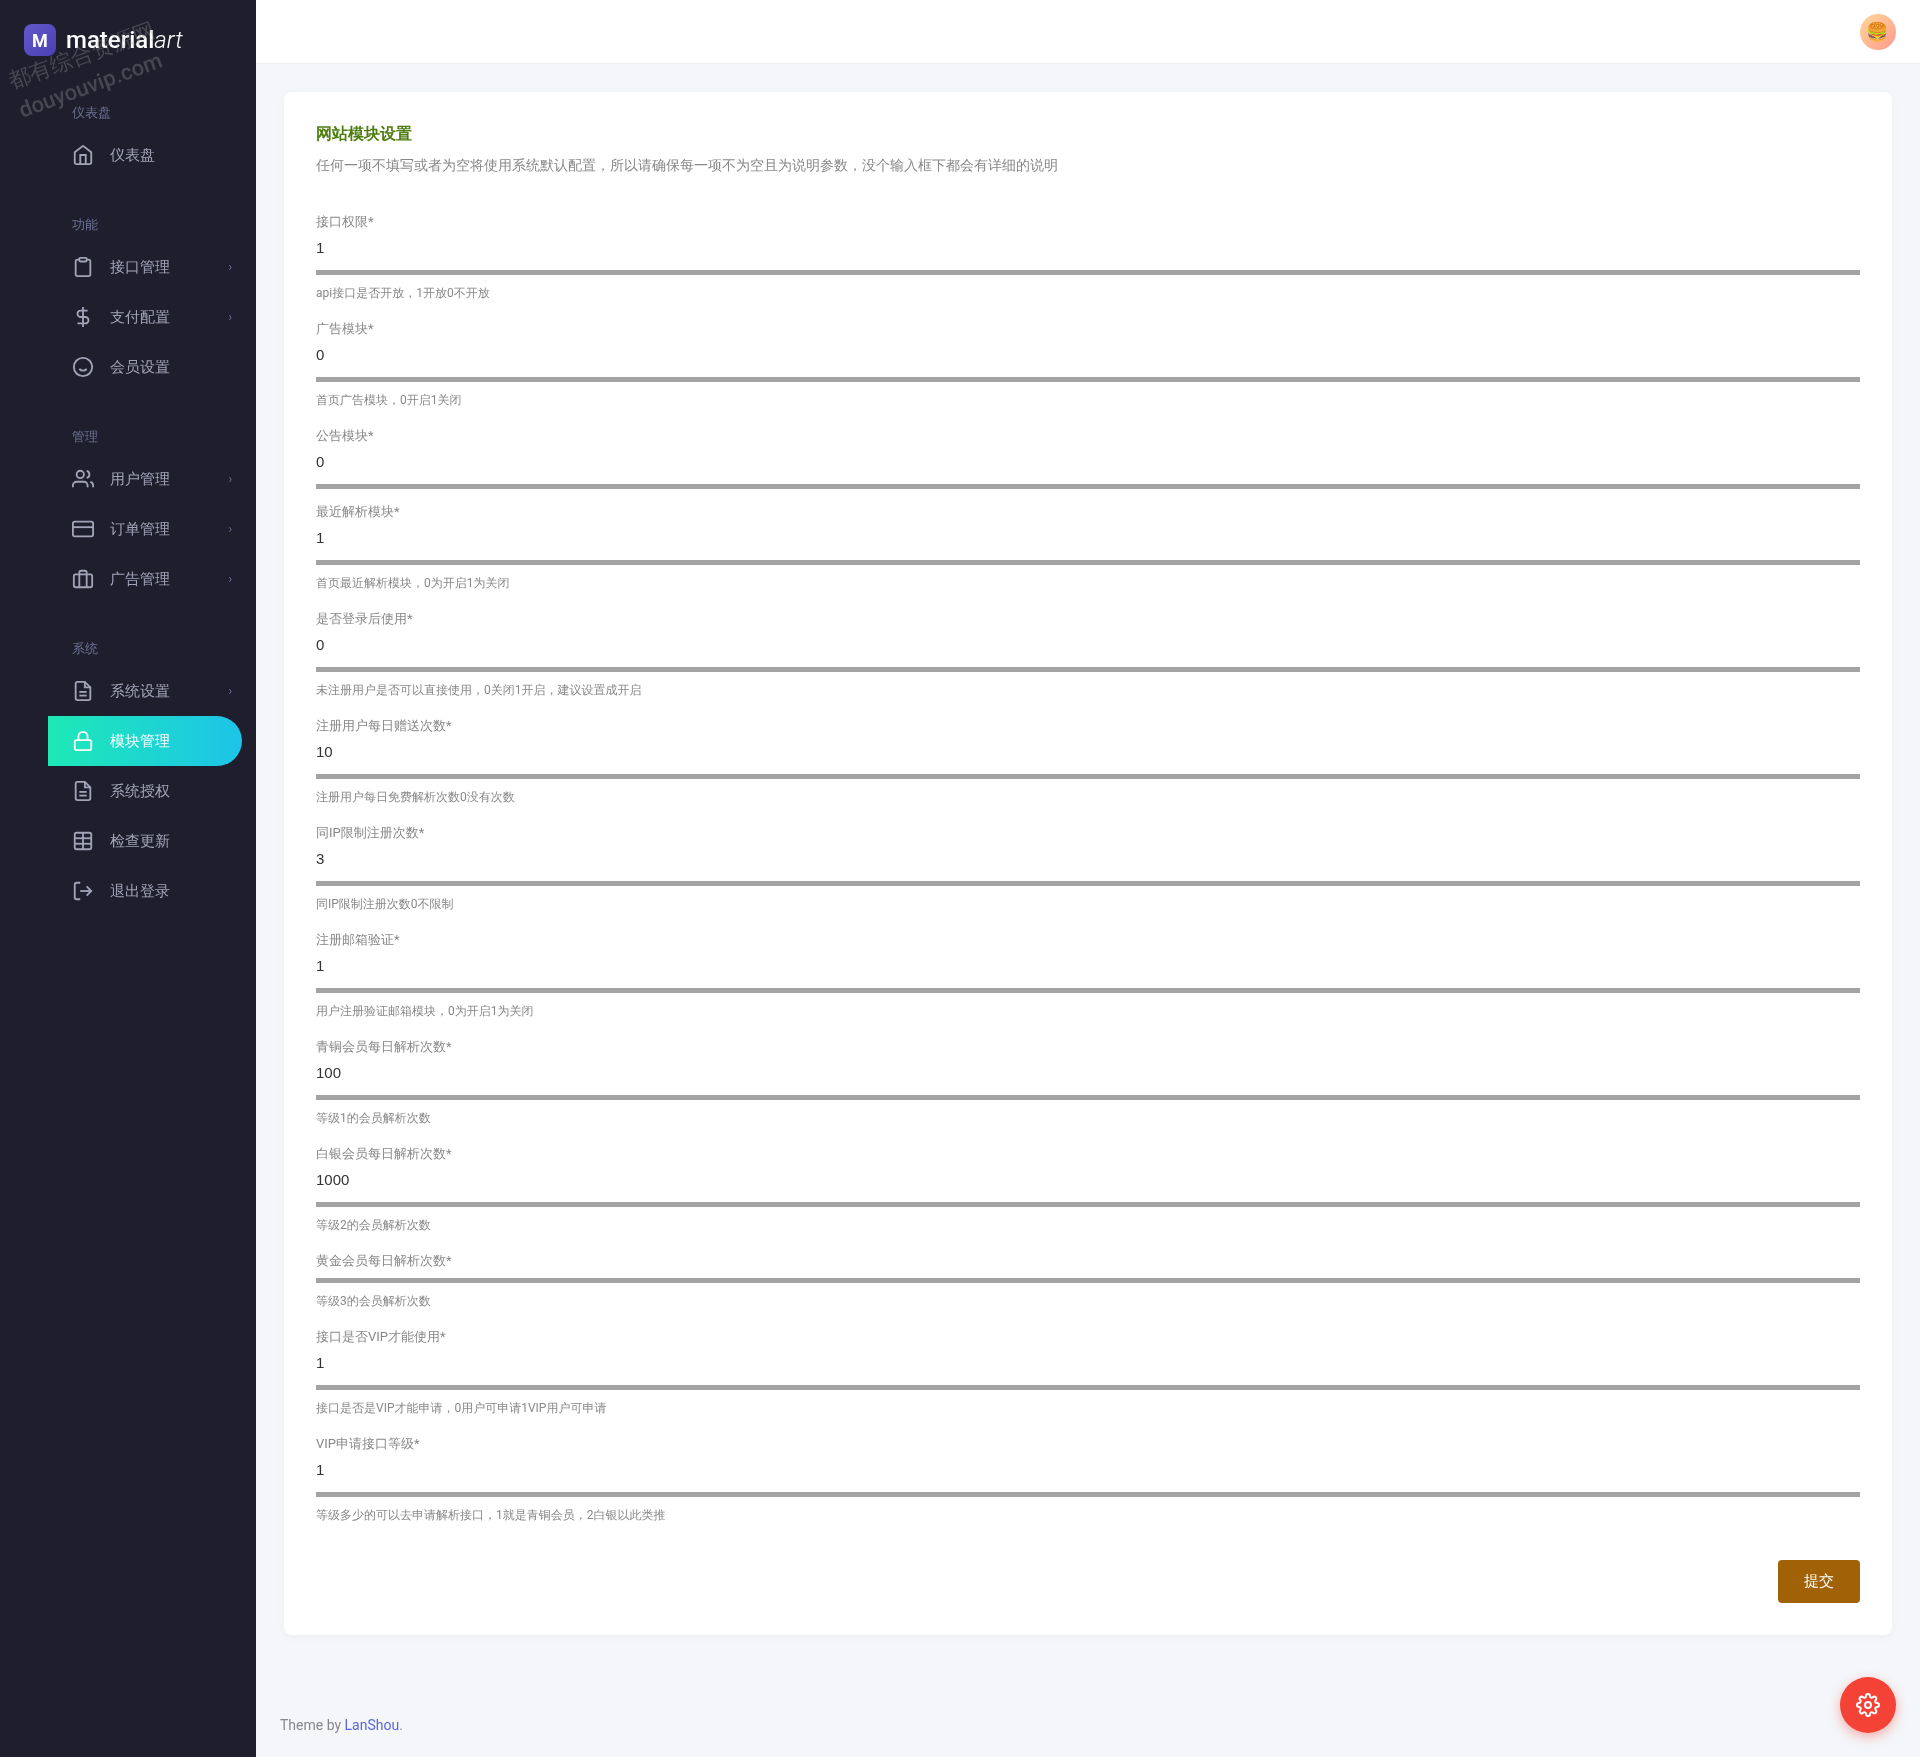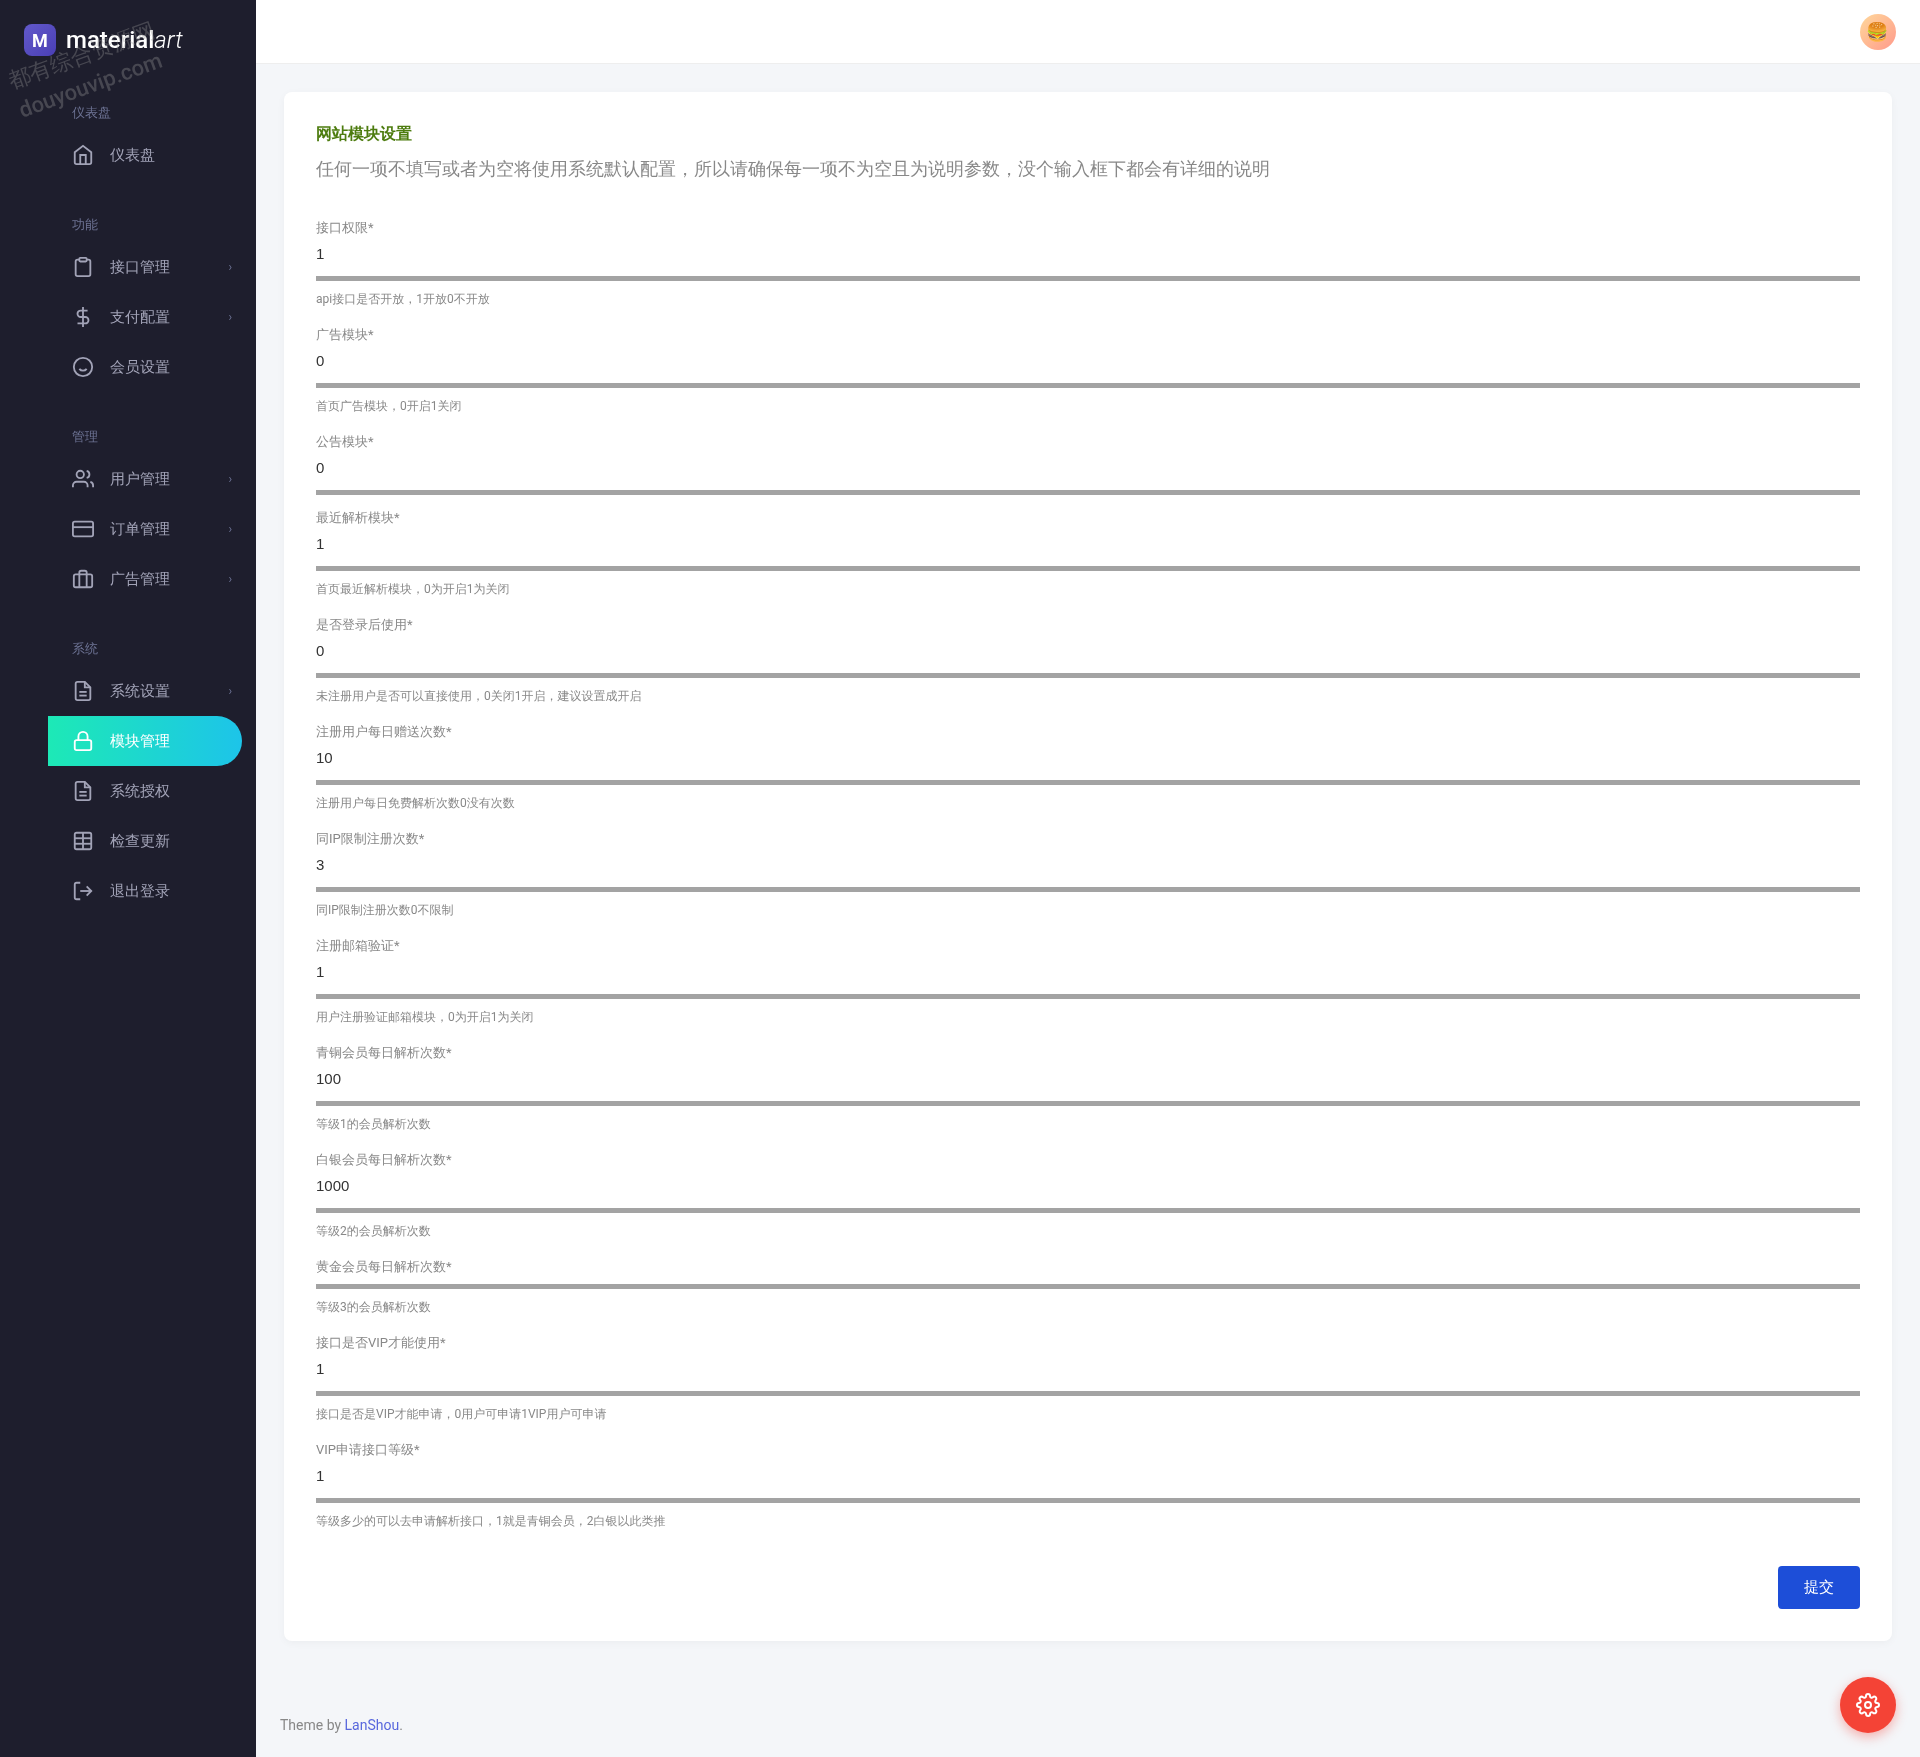--- a/index.html
+++ b/index.html
@@ -22,29 +22,29 @@
     .sidebar-item .chevron { margin-left: auto; font-size: 12px; color: #6c7293; }
     
     
     .main { flex: 1; display: flex; flex-direction: column; }
     .topbar { height: 64px; background: #fff; display: flex; align-items: center; justify-content: flex-end; padding: 0 24px; border-bottom: 1px solid #eee; }
     .avatar { width: 36px; height: 36px; border-radius: 50%; background: linear-gradient(135deg, #ffd89b, #ff9a8b); display: flex; align-items: center; justify-content: center; font-size: 18px; }
     
     .content { flex: 1; padding: 28px; }
     .card { background: #fff; border-radius: 8px; padding: 32px; box-shadow: 0 2px 8px rgba(0,0,0,0.04); }
     .card-title { font-size: 16px; font-weight: 600; color: #4d7c0f; margin-bottom: 12px; }
-    .card-subtitle { font-size: 18px; color: #888; margin-bottom: 24px; }
+    .card-subtitle { font-size: 14px; color: #888; margin-bottom: 24px; }
     
     .form-group { margin-bottom: 0; border-bottom: 5px solid #a3a3a3; padding-bottom: 8px; }
     .form-label { font-size: 13px; color: #888; display: block; padding-top: 14px; }
     .form-input { width: 100%; border: none; outline: none; font-size: 15px; padding: 8px 0 6px; color: #333; background: transparent; }
     .form-hint { font-size: 12px; color: #888; padding: 10px 0 4px; }
     
     .form-actions { display: flex; justify-content: flex-end; margin-top: 32px; }
-    .btn-submit { background: #1d4ed8; color: #fff; border: none; padding: 12px 26px; font-size: 15px; border-radius: 4px; cursor: pointer; font-weight: 500; }
+    .btn-submit { background: #a16207; color: #fff; border: none; padding: 12px 26px; font-size: 15px; border-radius: 4px; cursor: pointer; font-weight: 500; }
     
     .footer { text-align: left; padding: 24px; color: #888; font-size: 14px; }
     .footer a { color: #5867dd; text-decoration: none; }
     
     .fab { position: fixed; bottom: 24px; right: 24px; width: 56px; height: 56px; border-radius: 50%; background: #f44336; color: #fff; display: flex; align-items: center; justify-content: center; box-shadow: 0 4px 12px rgba(244,67,54,0.4); cursor: pointer; }
     
     
     .watermark { position: absolute; top: 40px; left: 10px; transform: rotate(-20deg); color: rgba(150,150,150,0.35); font-size: 22px; font-weight: 500; pointer-events: none; z-index: 10; line-height: 1.4; }
     
     svg { width: 100%; height: 100%; }

